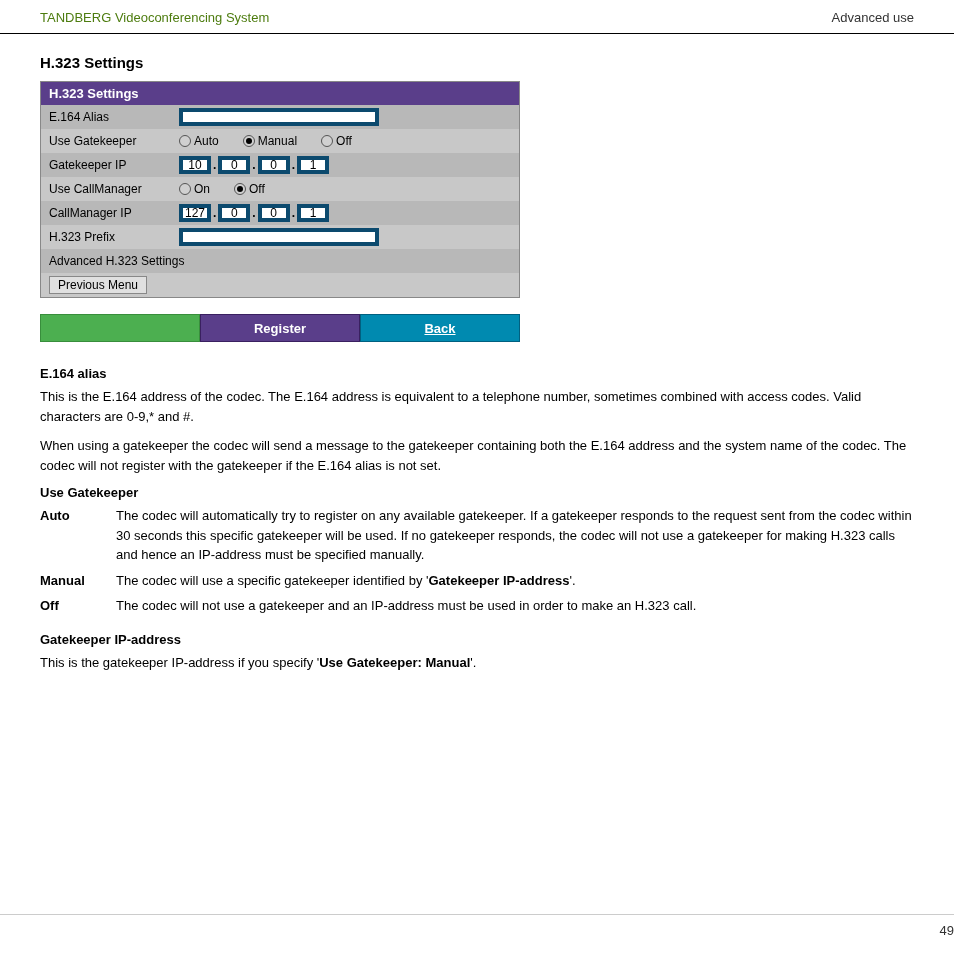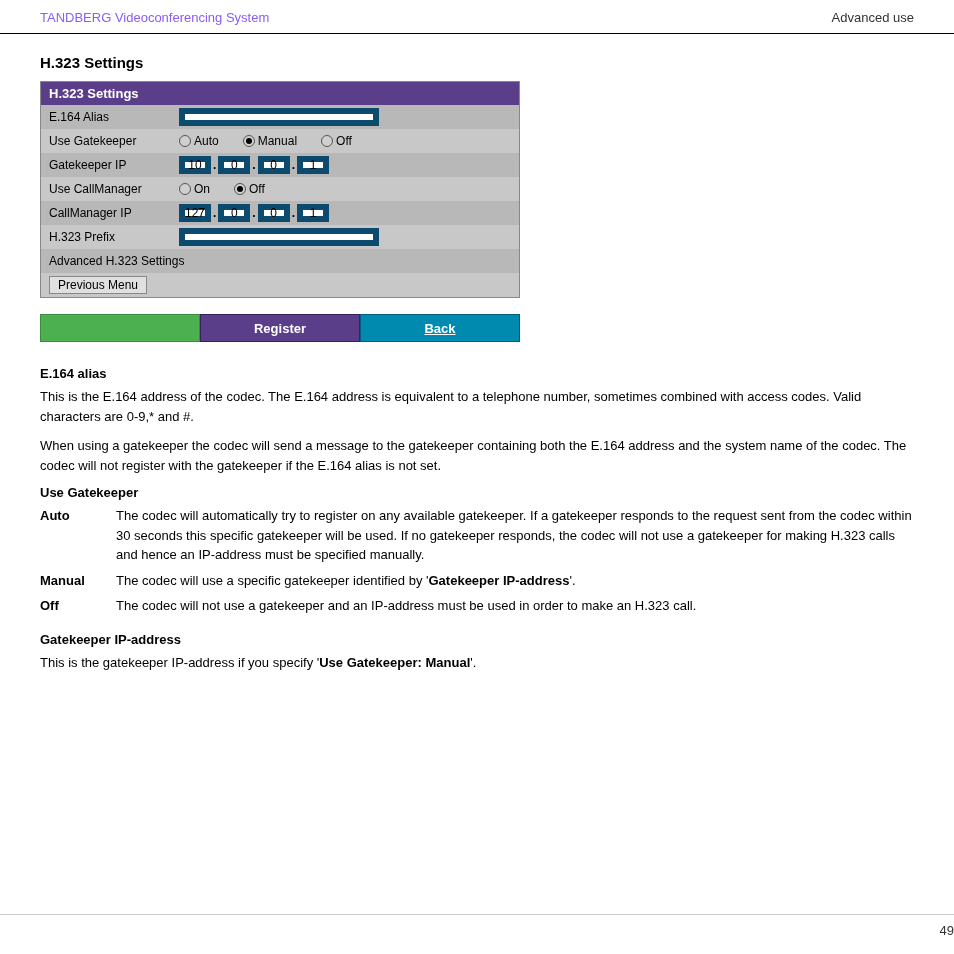--- a/index.html
+++ b/index.html
@@ -16,21 +16,21 @@
     
     .page-header {
       display: flex;
       justify-content: space-between;
       align-items: center;
       padding: 10px 40px 8px 40px;
       border-bottom: 1px solid #000;
     }
     .page-header-title {
       font-size: 13px;
-      color: #8b5cf6;
+      color: #4d7c0f;
     }
     .page-header-section {
       font-size: 13px;
       color: #333;
     }
 
     
     .main-content {
       padding: 20px 40px 40px 40px;
     }
@@ -87,21 +87,21 @@
     }
 
     
     .ip-group {
       display: flex;
       align-items: center;
       gap: 2px;
     }
     .ip-box {
       background: #fff;
-      border: 6px solid #0c4a6e;
+      border: 4px solid #0c4a6e;
       width: 32px;
       height: 18px;
       font-size: 12px;
       text-align: center;
       display: flex;
       align-items: center;
       justify-content: center;
     }
     .ip-dot {
       font-size: 12px;

